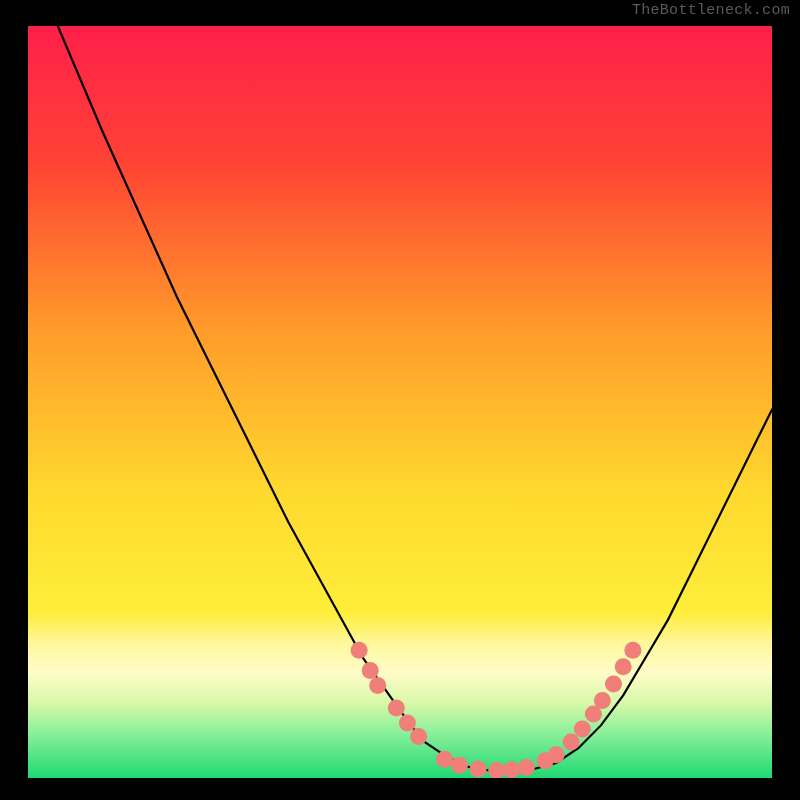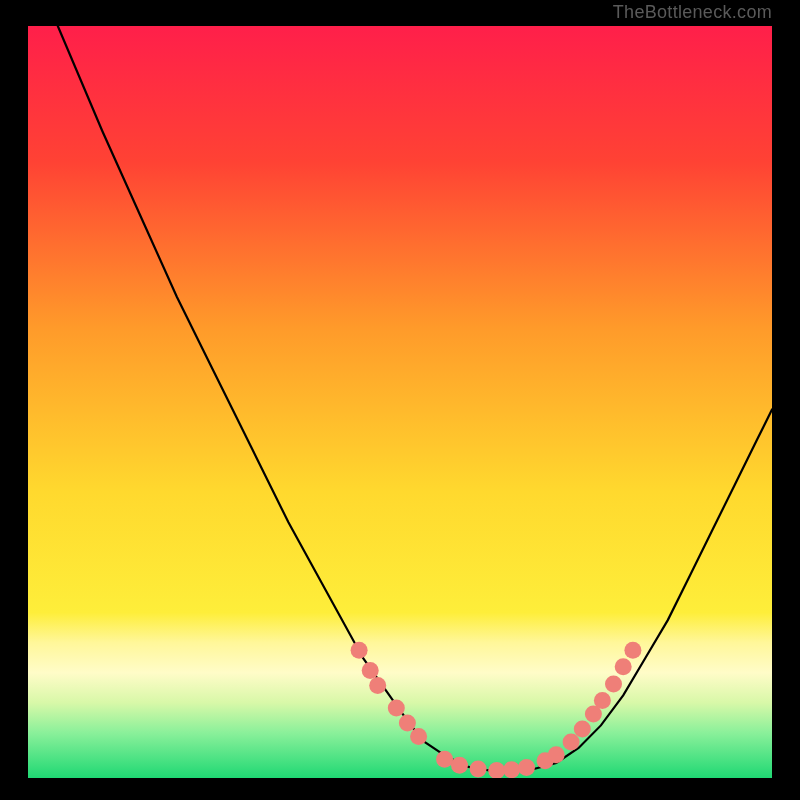--- a/index.html
+++ b/index.html
@@ -13,26 +13,27 @@
   }
   .frame {
     position: relative;
     width: 800px;
     height: 800px;
     background: #000;
   }
   .watermark {
     position: absolute;
     top: 2px;
-    right: 28px;
+    right: 10px;
     color: #5a5a5a;
-    font-size: 18px;
+    font-size: 15px;
     font-weight: 500;
     letter-spacing: 0.3px;
     z-index: 50;
+    font-family: Liberation Mono, monospace;
   }
   .plot-area {
     position: absolute;
     left: 28px;
     top: 26px;
     width: 744px;
     height: 752px;
     overflow: hidden;
   }
   .plot-area svg {

